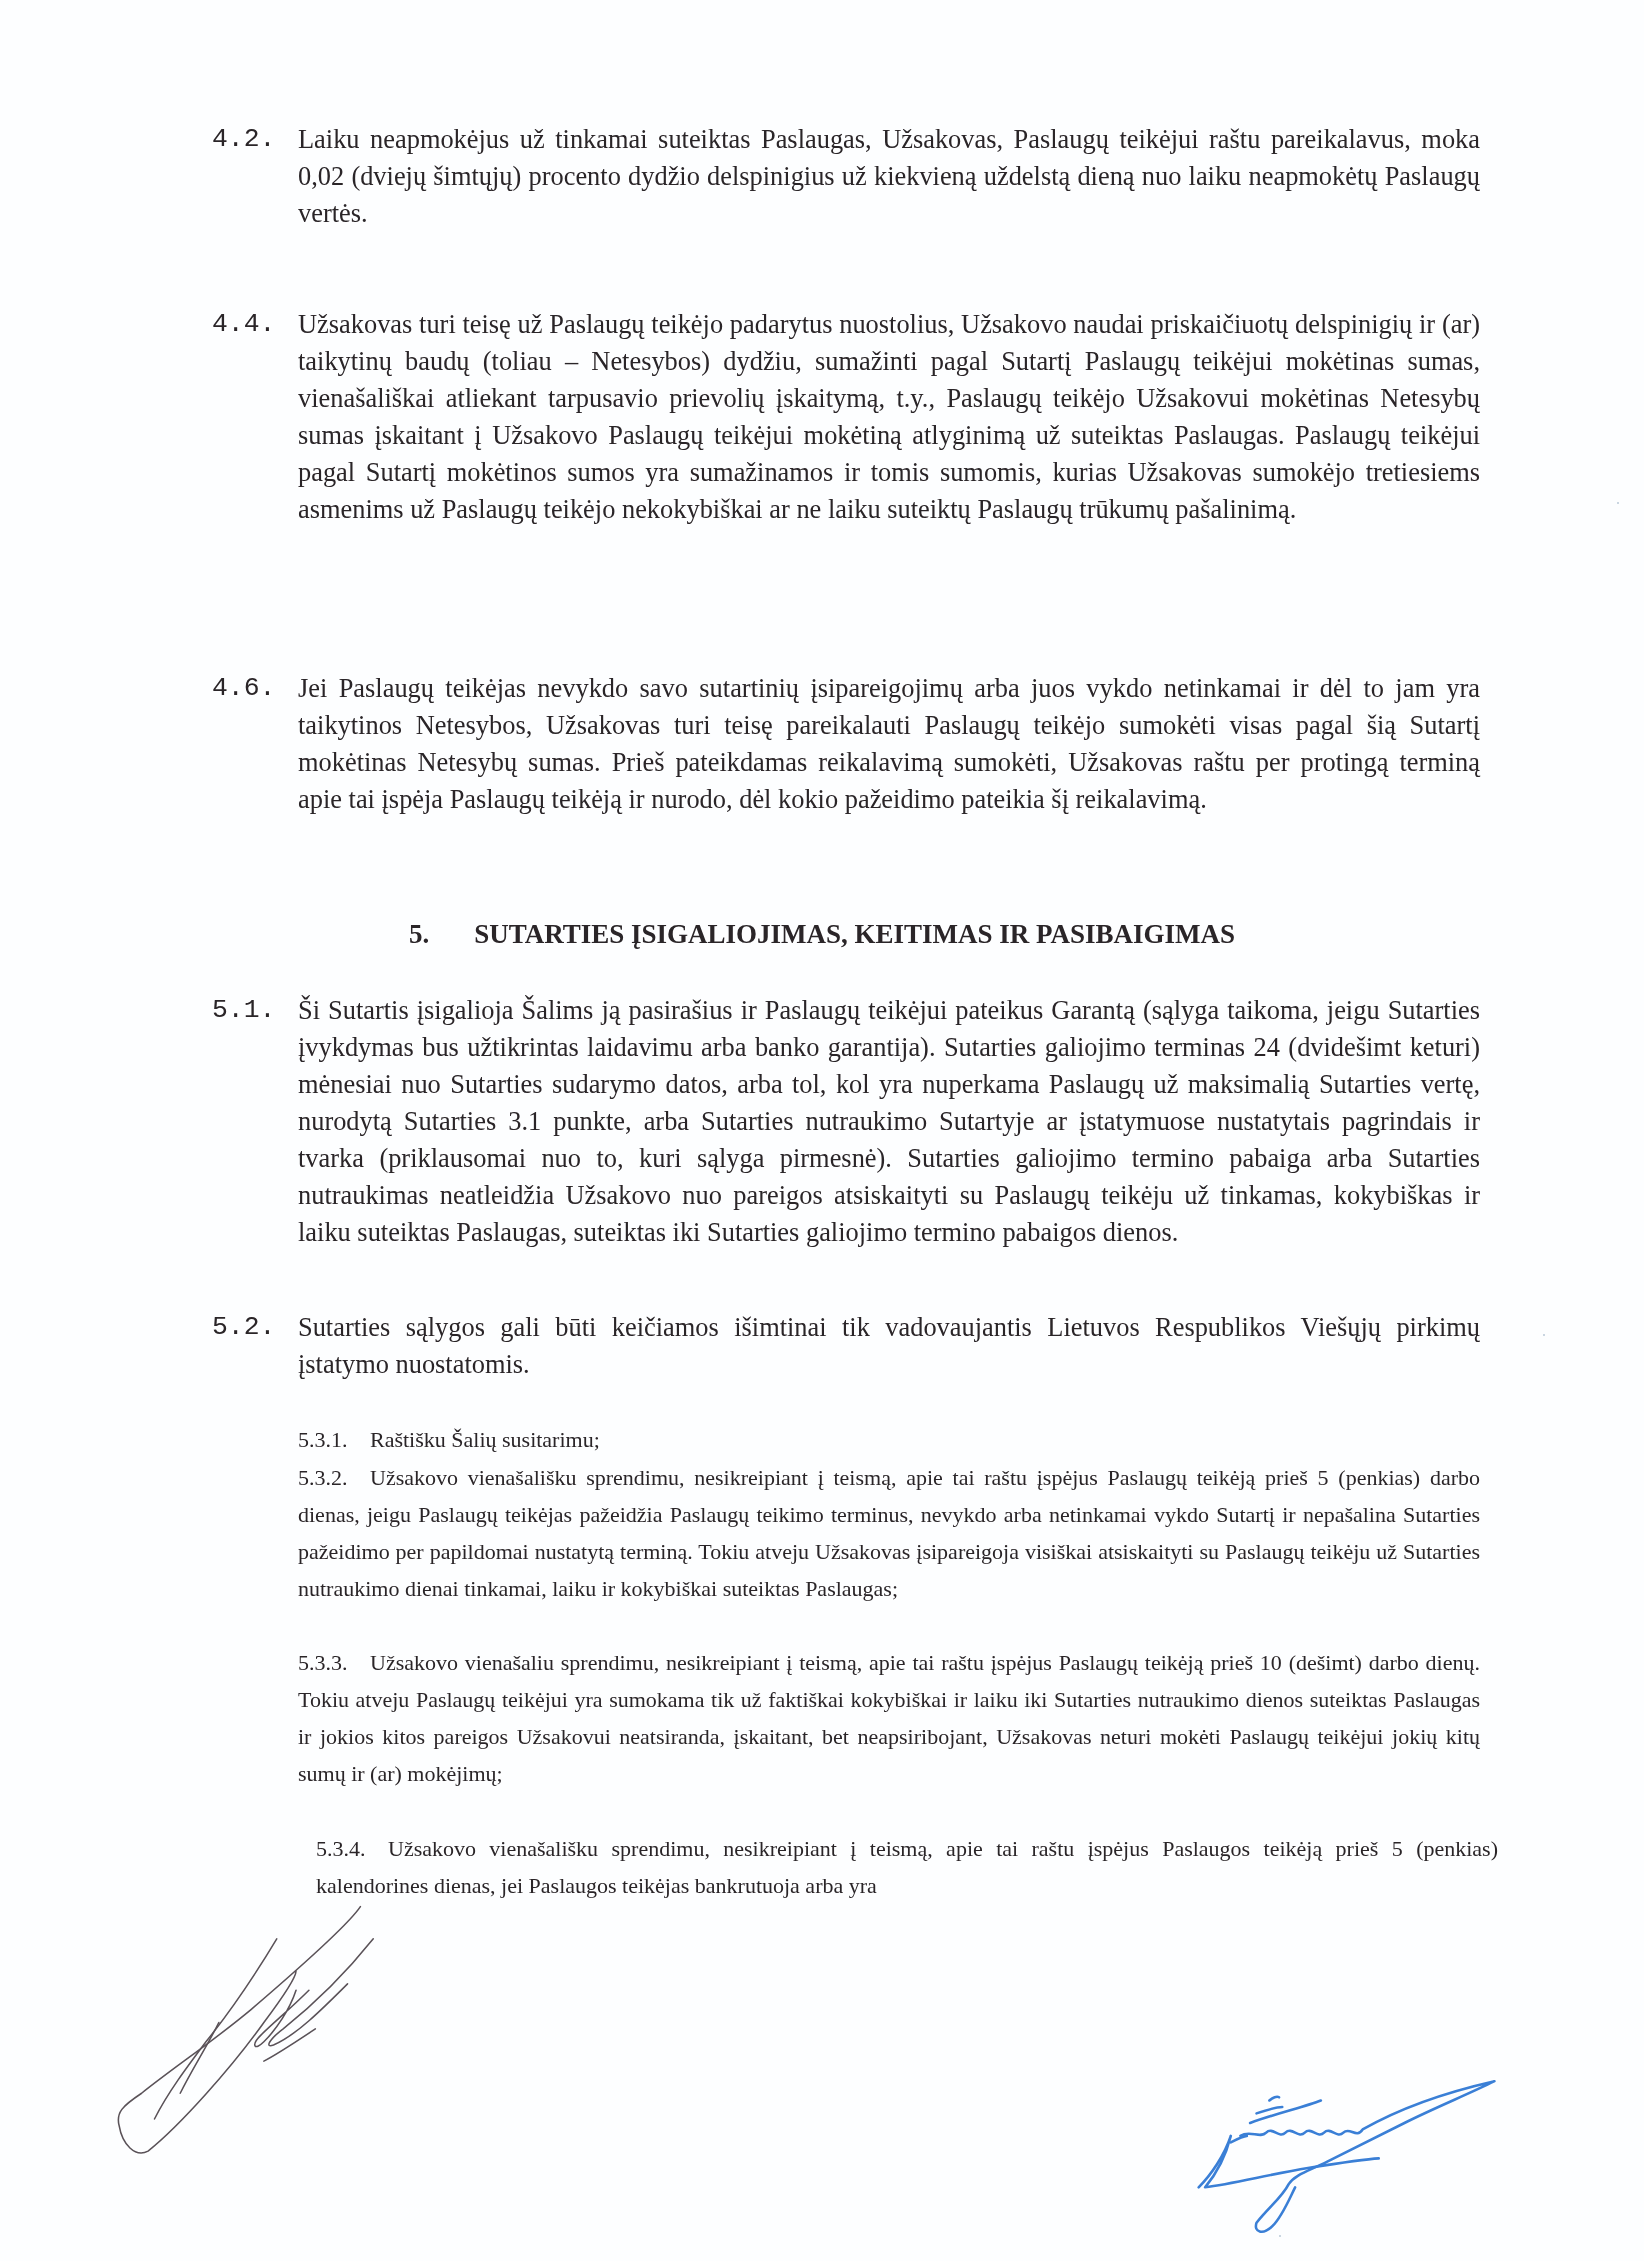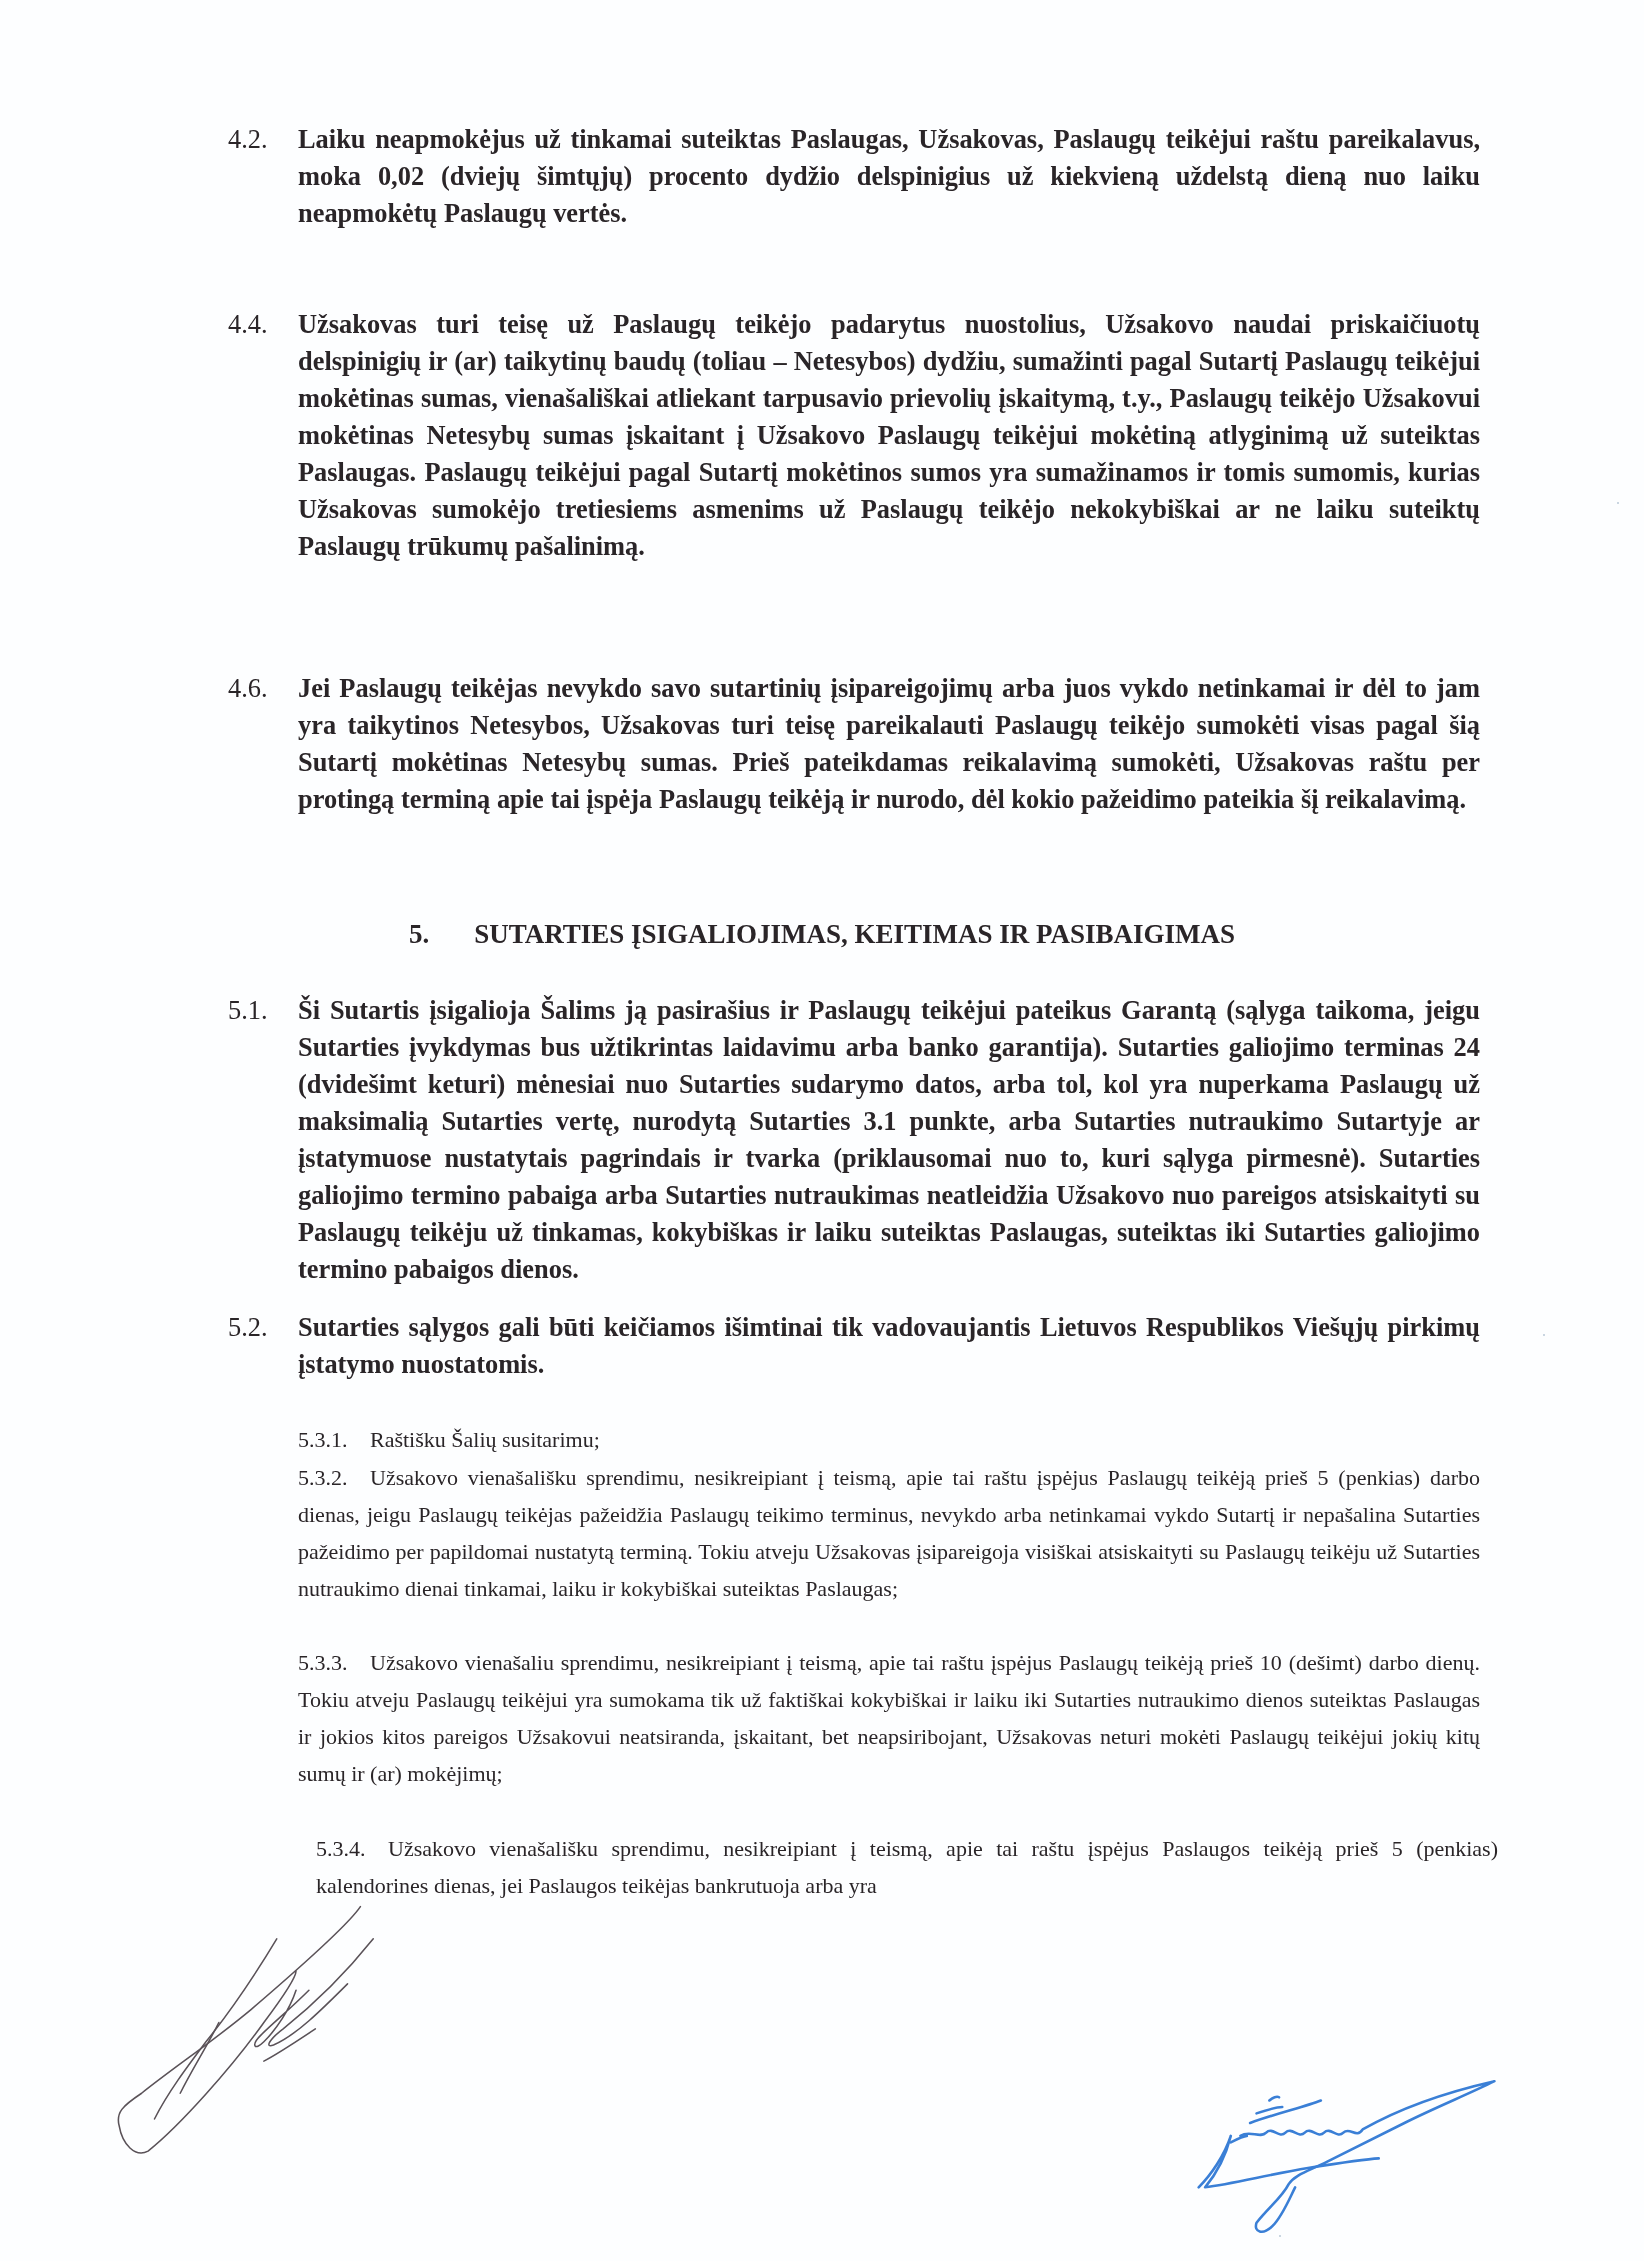--- a/index.html
+++ b/index.html
@@ -4,22 +4,22 @@
 <style>
   html, body { margin:0; padding:0; }
   body {
     width:1644px; height:2261px; position:relative; overflow:hidden;
     background:#fdfeff;
     font-family:"Liberation Serif", "DejaVu Serif", serif;
     color:#2a2528;
   }
   .page { position:absolute; left:0; top:0; width:1644px; height:2261px; }
   .clause { position:absolute; left:212px; width:1268px; font-size:26.4px; line-height:37px; }
-  .clause .num { position:absolute; left:16px; top:0; }
-  .clause .body { margin-left:86px; text-align:justify; text-align-last:left;font-weight:bold; }
+  .clause .num { position:absolute; left:0; top:0;font-family:Liberation Mono, monospace; }
+  .clause .body { margin-left:86px; text-align:justify; text-align-last:left; }
   .sub { position:absolute; left:298px; width:1182px; font-size:22px; line-height:37px; }
   .sub .body { text-align:justify; text-align-last:left; }
   .sub .num { display:inline-block; width:72px; }
   .heading {
     position:absolute; top:918px; left:0; width:1644px; text-align:center;
     font-size:27px; font-weight:bold; line-height:32px;
   }
   .heading .hnum { display:inline-block; margin-right:45px; }
   .sig { position:absolute; }
   .speck { position:absolute; width:1.9px; height:1.9px; border-radius:50%; background:#b9c9d8; }

